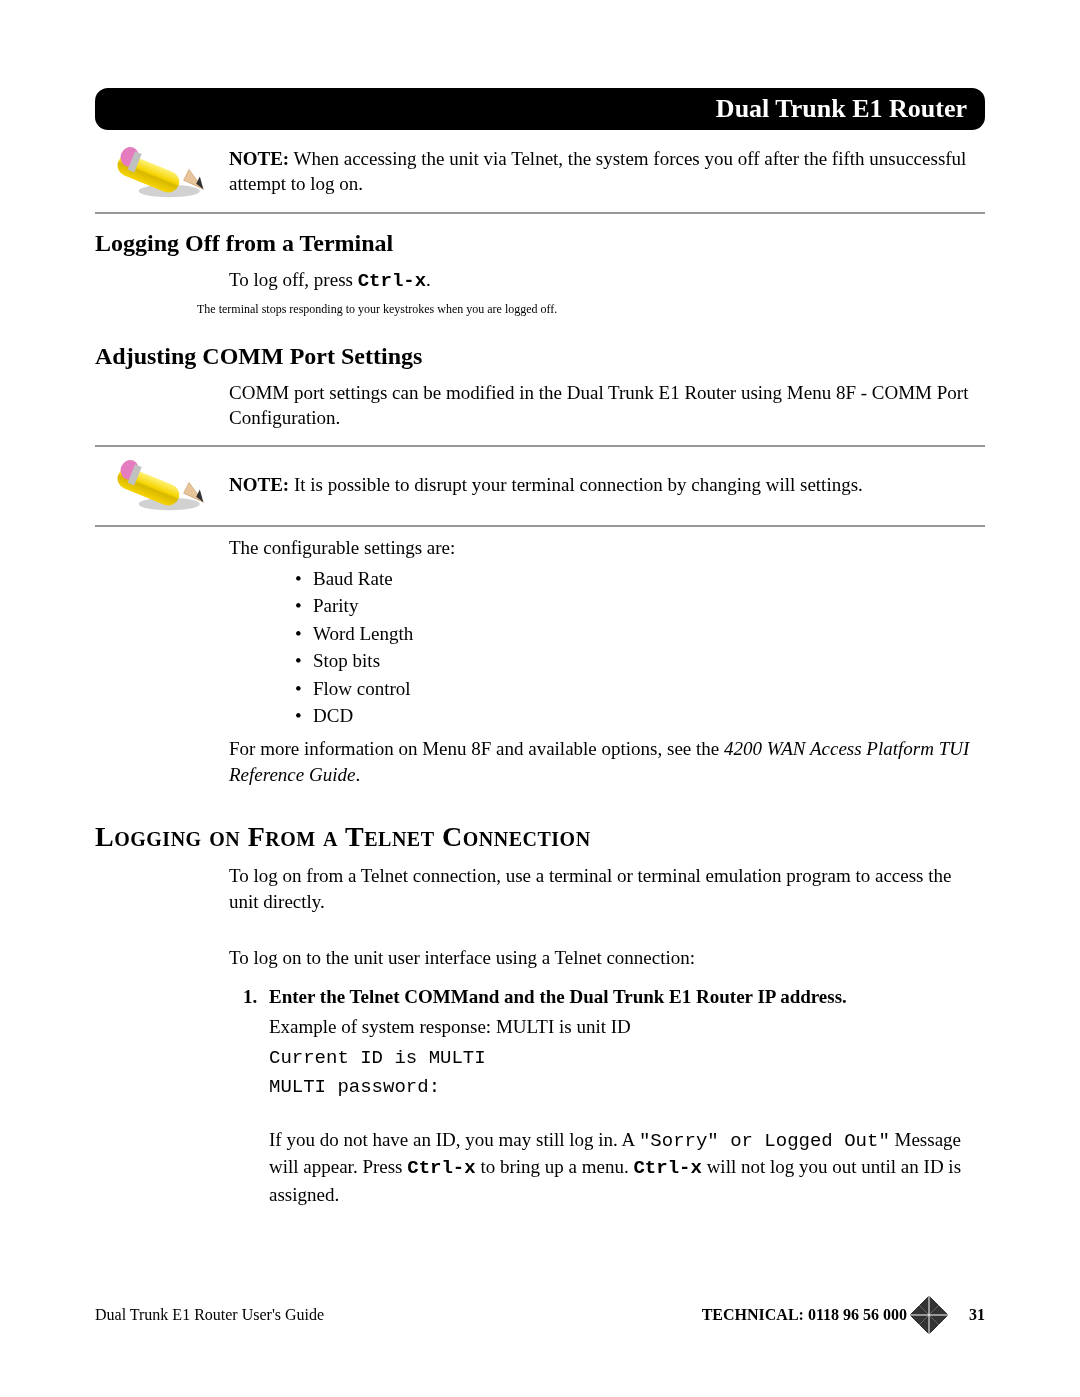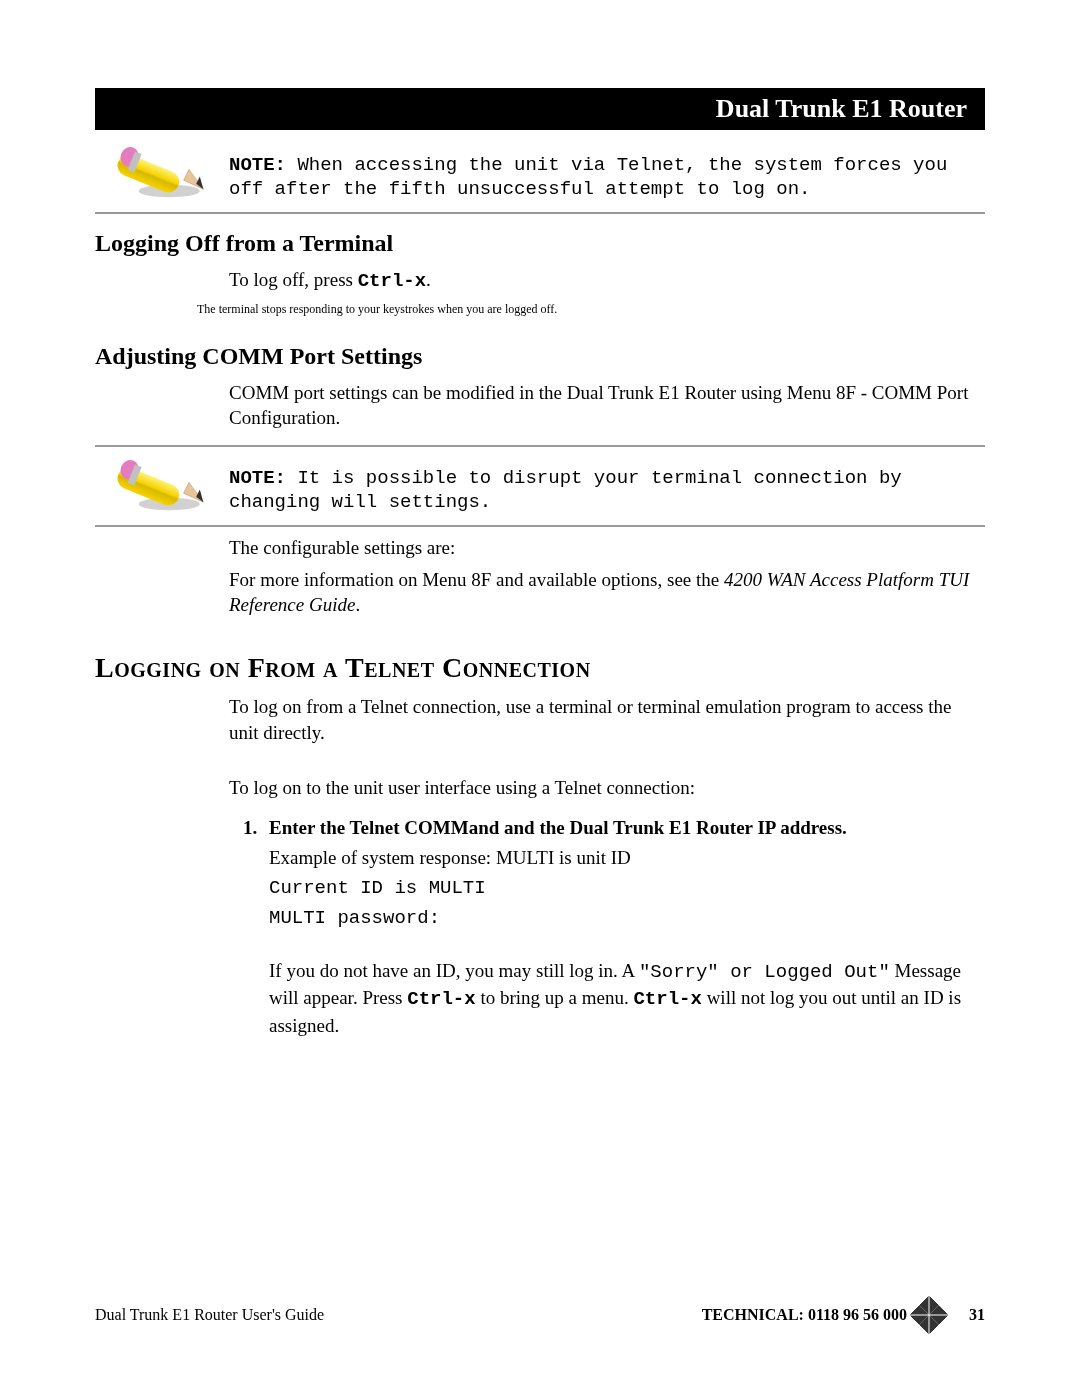--- a/index.html
+++ b/index.html
@@ -21,26 +21,26 @@
     background: #000;
     color: #fff;
     height: 42px;
     display: flex;
     align-items: center;
     justify-content: flex-end;
     padding-right: 18px;
     font-weight: bold;
     font-size: 26px;
     font-family: "Times New Roman", Times, serif;
+    border-radius: 13px;
   }
   .note-row {
     display: flex;
-    align-items: flex-end;
+    align-items: center;
     margin-top: 12px;
-    font-family: Liberation Mono, monospace;
   }
   .pencil-col {
     width: 134px;
     flex: 0 0 134px;
     display: flex;
     justify-content: center;
     align-items: flex-start;
     padding-top: 2px;
   }
   .note-text {
@@ -209,20 +209,28 @@
       </svg>
     </div>
     <div class="note-text">
       <b>NOTE:</b><span> It is possible to disrupt your terminal connection by changing will settings.</span>
     </div>
   </div>
 
   <hr class="hr-thin" style="margin-top:10px">
 
   <div class="body-indent" style="margin-top:6px">The configurable settings are:</div>
+  <ul class="settings">
+    <li>Baud Rate</li>
+    <li>Parity</li>
+    <li>Word Length</li>
+    <li>Stop bits</li>
+    <li>Flow control</li>
+    <li>DCD</li>
+  </ul>
   <div class="body-indent" style="margin-top:6px">
     <span>For more information on Menu 8F and available options, see the </span><span class="italic">4200 WAN Access Platform TUI Reference Guide</span><span>.</span>
   </div>
 
   <h1 class="section">Logging on From a Telnet Connection</h1>
   <div class="body-indent">To log on from a Telnet connection, use a terminal or terminal emulation program to access the unit directly.</div>
   <div class="body-indent" style="margin-top:30px">To log on to the unit user interface using a Telnet connection:</div>
 
   <div class="step" style="margin-top:14px">
     <div>

